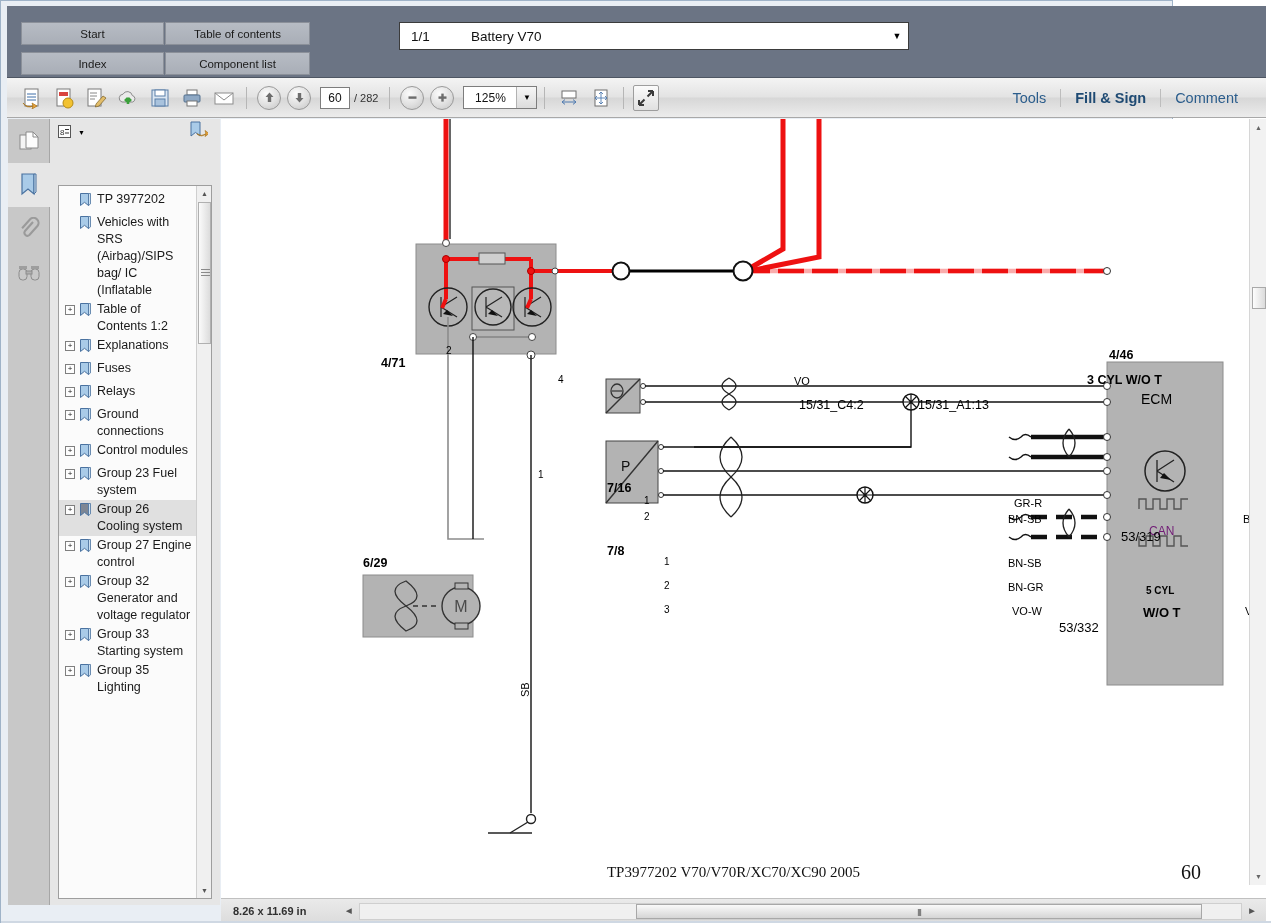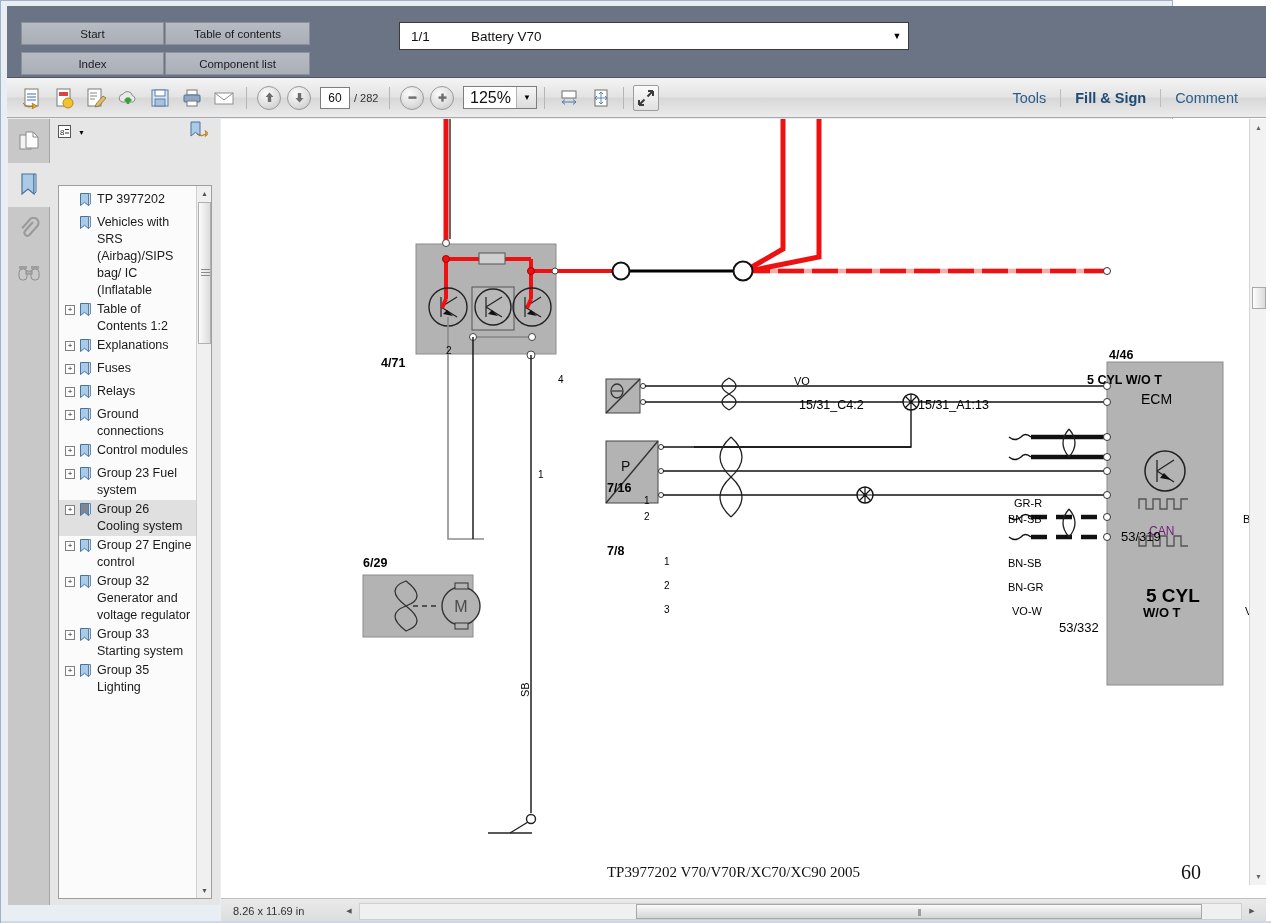--- a/index.html
+++ b/index.html
@@ -87,21 +87,21 @@
     border: 1px solid #7d7d7d;
     font-size: 12px; text-align: center; line-height: 20px;
     margin: 0 4px 0 6px; color: #111;
   }
   .pagetotal { font-size: 11px; color: #333; margin-right: 4px; }
   .zoombox {
     height: 23px; background: #fff; border: 1px solid #7d7d7d;
     display: flex; align-items: center; margin-left: 6px;
   }
   .zoomval {
-    width: 52px; text-align: center; font-size: 16px; color: #111;
+    width: 52px; text-align: center; font-size: 12px; color: #111;
   }
   .zoomarrow {
     width: 20px; height: 21px; border-left: 1px solid #b2b2b2;
     background: linear-gradient(to bottom,#f6f6f6,#dcdcdc);
     display: flex; align-items: center; justify-content: center;
     font-size: 8px; cursor: pointer;
   }
   .tb-right {
     margin-left: auto; display: flex; align-items: center;
     padding-right: 14px; gap: 0px; text-align: center;
@@ -232,21 +232,21 @@
     position: absolute; left: 2px; top: 168px;
     width: 14px; height: 22px;
     background: linear-gradient(to right,#fdfdfd,#dbdbdb);
     border: 1px solid #a9a9a9;
   }
   .hscroll-row {
     position: absolute; left: 220px; top: 897px;
     width: 1045px; height: 25px;
     background: linear-gradient(to bottom,#eaeaea,#dcdcdc);
     border-top: 1px solid #c0c0c0;
-    display: flex; align-items: center;
+    display: flex; align-items: center; font-weight: bold;
   }
   .pagesize {
     font-size: 11px; color: #303030; margin-left: 12px; width: 108px;
   }
   .hs-arrow {
     width: 16px; height: 16px;
     display: flex; align-items: center; justify-content: center;
     font-size: 7px; color: #555; cursor: pointer;
   }
   .hs-track {
@@ -752,29 +752,29 @@
       <div class="dnum" style="left:423px;top:392px;">2</div>
 
       <div class="dlabel-bold" style="left:386px;top:425px;">7/8</div>
       <div class="dnum" style="left:443px;top:437px;">1</div>
       <div class="dnum" style="left:443px;top:461px;">2</div>
       <div class="dnum" style="left:443px;top:485px;">3</div>
 
       <div class="dlabel-bold" style="left:888px;top:229px;">4/46</div>
       <div class="dtext" style="left:920px;top:272px;font-size:14px;">ECM</div>
       <div class="dtext" style="left:928px;top:405px;font-size:12px;color:#701a75;">CAN</div>
-      <div class="dlabel-bold" style="left:925px;top:466px;font-size:19px;">5 CYL</div>
+      <div class="dlabel-bold" style="left:925px;top:466px;font-size:10px;">5 CYL</div>
       <div class="dlabel-bold" style="left:922px;top:486px;font-size:13px;">W/O T</div>
 
       <div class="dtext" style="left:578px;top:279px;font-size:12.5px;">15/31_C4:2</div>
       <div class="dtext" style="left:697px;top:279px;font-size:12.5px;">15/31_A1:13</div>
 
       <div class="dtext" style="left:573px;top:256px;">VO</div>
       <div class="dtext" style="left:1031px;top:256px;">VO</div>
-      <div class="dlabel-bold" style="left:866px;top:254px;">5 CYL W/O T</div>
+      <div class="dlabel-bold" style="left:866px;top:254px;">3 CYL W/O T</div>
 
       <div class="dtext" style="left:793px;top:378px;">GR-R</div>
       <div class="dtext" style="left:787px;top:394px;">BN-SB</div>
       <div class="dtext" style="left:787px;top:438px;">BN-SB</div>
       <div class="dtext" style="left:787px;top:462px;">BN-GR</div>
       <div class="dtext" style="left:791px;top:486px;">VO-W</div>
       <div class="dtext" style="left:1022px;top:394px;">BN-SB</div>
       <div class="dtext" style="left:1024px;top:486px;">VO-W</div>
 
       <div class="dtext" style="left:900px;top:410px;font-size:13px;">53/319</div>

